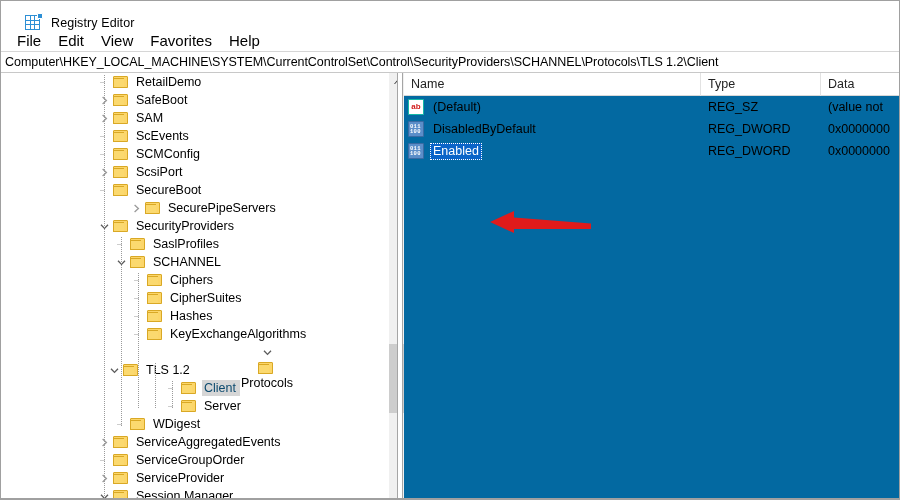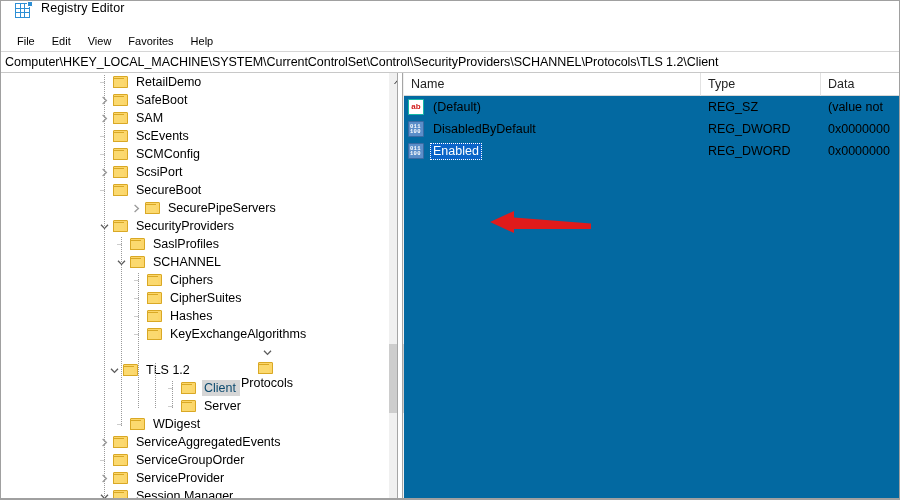--- a/index.html
+++ b/index.html
@@ -17,22 +17,22 @@
     background: #ffffff;
     border: 1px solid #a0a0a0;
     overflow: hidden;
   }
 
   
   .titlebar {
     position: absolute; left: 0; top: 0;
     width: 898px; height: 29px;
     background: #ffffff;
-    display: flex; align-items: flex-start;
-    padding-left: 14px;
+    display: flex; align-items: flex-end;
+    padding-left: 24px;
   }
   .app-icon {
     position: relative;
     width: 17px; height: 17px;
     margin-right: 9px;
     flex: none;
   }
   .app-icon .grid {
     position: absolute; left: 0; top: 2px;
     width: 15px; height: 15px;
@@ -59,21 +59,21 @@
 
   
   .menubar {
     position: absolute; left: 0; top: 29px;
     width: 898px; height: 21px;
     background: #ffffff;
     display: flex; align-items: center;
     padding-left: 8px;
   }
   .menu-item {
-    font-size: 11px;
+    font-size: 15px;
     color: #000000;
     padding: 2px 9px 2px 8px;
     cursor: default;
     white-space: nowrap;
   }
 
   
   .addressbar {
     position: absolute; left: 0; top: 50px;
     width: 898px; height: 22px;

